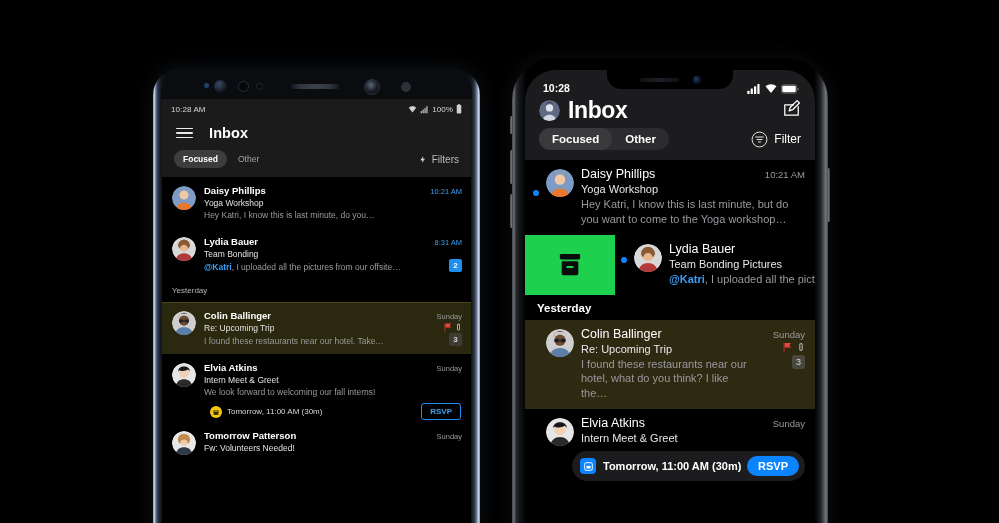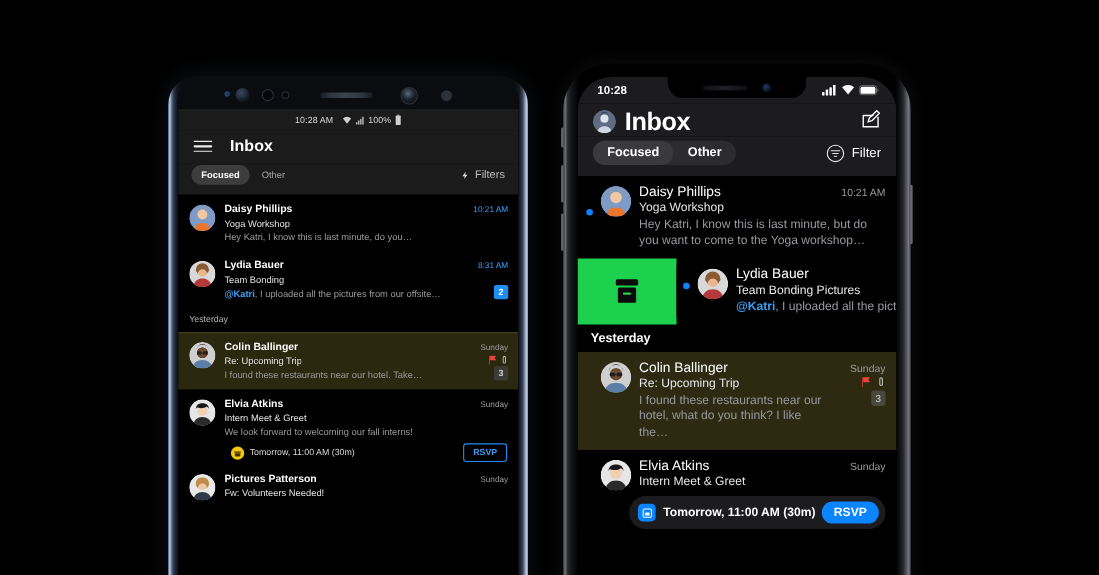--- a/index.html
+++ b/index.html
@@ -45,21 +45,21 @@
     background: radial-gradient(circle at 42% 36%, #5b6678 0%, #1b212b 48%, #04060a 100%);
     border: 1px solid #2d333d; }
   .sensor-dot-gray { width: 10px; height: 10px; top: 9px; left: 240px; background: #2c3138; }
 
   .android-screen {
     position: absolute; left: 9px; top: 30px; right: 9px; bottom: 0;
     background: #000; overflow: hidden;
   }
   .and-statusbar {
     height: 20px; background: #1b1b1b; color: #d8d8d8;
-    display: flex; align-items: center; justify-content: center;
+    display: flex; align-items: center; justify-content: space-between;
     padding: 5px 9px; font-size: 8px; letter-spacing: .1px; gap: 8px;
   }
   .and-status-right { display: flex; align-items: center; gap: 3px; }
   .and-appbar {
     background: #1b1b1b; display: flex; align-items: center;
     gap: 16px; padding: 6px 14px 8px 14px;
   }
   .hamburger { display: flex; flex-direction: column; gap: 3px; width: 17px; }
   .hamburger i { display: block; height: 1.6px; background: #eaeaea; border-radius: 1px; }
   .and-title { color: #fff; font-size: 14.5px; font-weight: 700; letter-spacing: .1px; }
@@ -156,21 +156,21 @@
   .ip-notch .grille {
     width: 40px; height: 4px; border-radius: 3px;
     background: linear-gradient(90deg,#0d0f12,#1d2027,#0d0f12);
   }
   .ip-notch .cam {
     width: 8px; height: 8px; border-radius: 50%;
     background: radial-gradient(circle at 38% 34%, #1c3a66 0%, #0a1424 65%, #03060b 100%);
   }
   .ip-statusbar {
     height: 24px; background: #1c1c1e; color: #fff;
-    display: flex; align-items: center; justify-content: space-between;
+    display: flex; align-items: flex-end; justify-content: space-between;
     padding: 0 16px 0 18px; font-size: 10.5px; font-weight: 700; position: relative; z-index: 1;
   }
   .ip-status-right { display: flex; align-items: center; gap: 4px; }
   .ip-header {
     background: #1c1c1e; padding: 3px 14px 0 14px;
     display: flex; align-items: center; justify-content: space-between;
   }
   .ip-header-left { display: flex; align-items: center; gap: 8px; }
   .ip-acct-avatar { width: 21px; height: 21px; border-radius: 50%; overflow: hidden; }
   .ip-acct-avatar svg { width: 100%; height: 100%; display: block; }
@@ -413,21 +413,21 @@
           <span class="avatar">
             <svg viewBox="0 0 40 40">
               <circle cx="20" cy="20" r="20" fill="#e8e8e8"></circle>
               <path d="M6 40c1-9 7-13 14-13s13 4 14 13z" fill="#2f3a46"></path>
               <circle cx="20" cy="16" r="8" fill="#f0c9a4"></circle>
               <path d="M10 15c0-7 4-10 10-10s10 3 10 10c0 4-2 3-3 7-1-7-5-8-7-8s-6 1-7 8c-1-4-3-3-3-7z" fill="#c08a4a"></path>
             </svg>
           </span>
           <span class="row-body">
             <span class="row-top">
-              <span class="row-sender">Pictures Patterson</span>
+              <span class="row-sender">Tomorrow Patterson</span>
               <span class="row-time muted">Sunday</span>
             </span>
             <div class="row-subject">Fw: Volunteers Needed!</div>
           </span>
         </div>
 
       </div>
     </div>
   </div>
 

